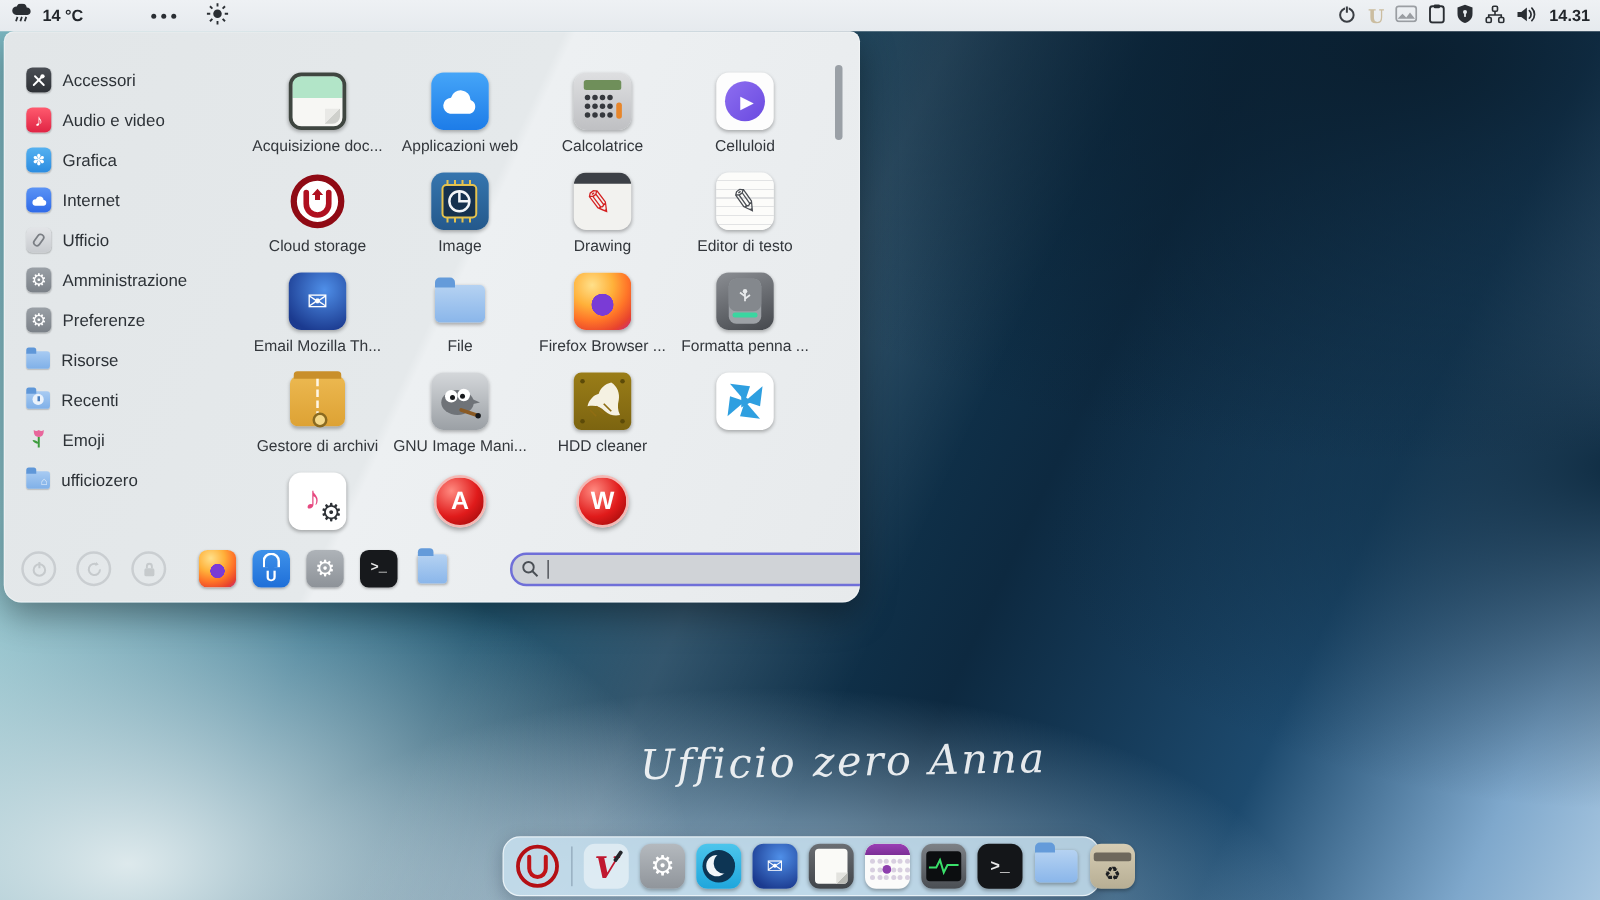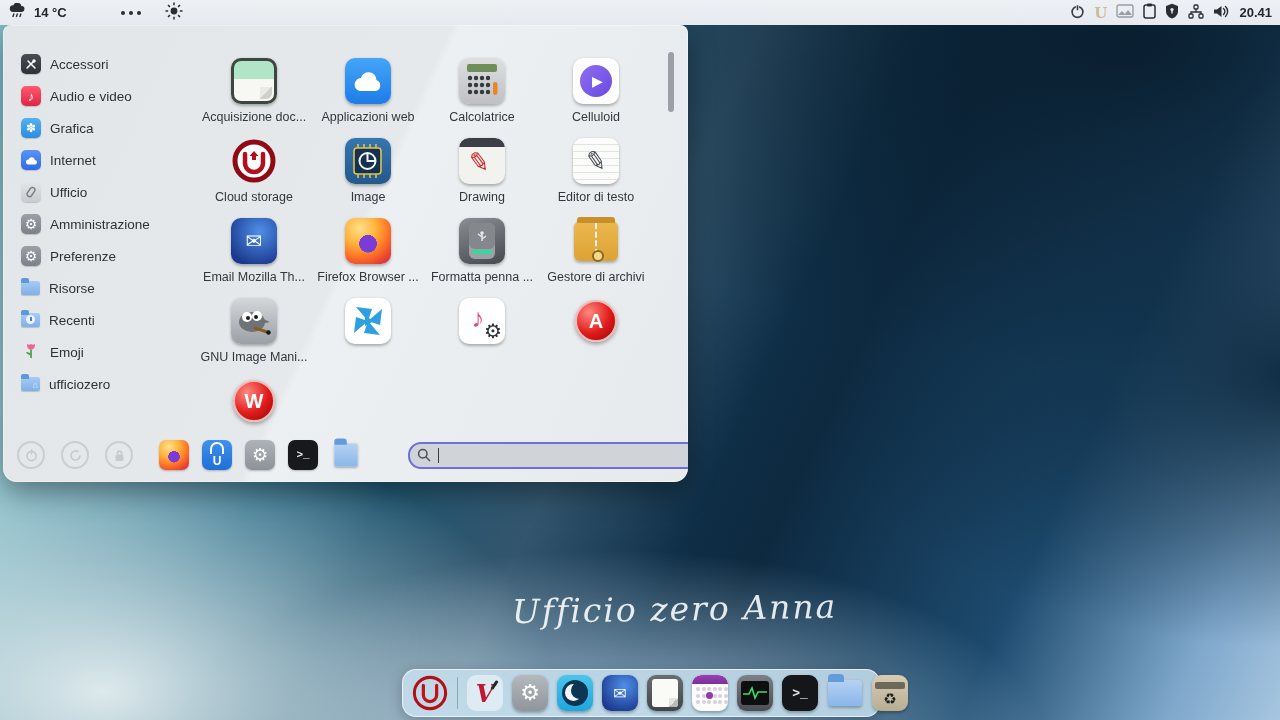--- a/index.html
+++ b/index.html
@@ -266,21 +266,21 @@
             <rect x="11" y="10" width="4" height="4" rx="1" fill="none" stroke="#2a2e33" stroke-width="1.3"></rect>
             <path d="M8 5v3M3 10V8h10v2" fill="none" stroke="#2a2e33" stroke-width="1.3"></path>
           </svg>
       </span>
       <span>
         <svg width="17" height="15" viewBox="0 0 17 15">
             <path d="M1 5.5h3L8.5 2v11L4 9.5H1z" fill="#2a2e33"></path>
             <path d="M10.5 4.5a4 4 0 0 1 0 6M12.5 2.5a7 7 0 0 1 0 10" fill="none" stroke="#2a2e33" stroke-width="1.4" stroke-linecap="round"></path>
           </svg>
       </span>
-      <span class="tb-clock">20.41</span>
+      <span class="tb-clock">14.31</span>
     </div>
   </div>
 
   <div class="menu">
 
     <div class="sidebar">
       <div class="side-item">
         <span class="si si-accessori">
           <svg width="12" height="12" viewBox="0 0 12 12">
               <g stroke="#fff" stroke-width="1.5" stroke-linecap="round">
@@ -438,20 +438,24 @@
         <div class="tile t-editor">
             <span class="pencil">✎</span>
           </div>
         <div class="applabel">Editor di testo</div>
       </div>
       <div class="cell">
         <div class="tile t-tb">✉</div>
         <div class="applabel">Email Mozilla Th...</div>
       </div>
       <div class="cell">
+        <div class="folder" style="margin-top:10px"></div>
+        <div class="applabel" style="margin-top:12px">File</div>
+      </div>
+      <div class="cell">
         <div class="tile t-firefox"></div>
         <div class="applabel">Firefox Browser ...</div>
       </div>
 
       <div class="cell">
         <div class="tile t-usb">
           <svg width="46" height="46" viewBox="0 0 46 46">
               <rect x="10" y="5" width="26" height="36" rx="6" fill="#9da1a6"></rect>
               <rect x="10" y="5" width="26" height="26" rx="6" fill="#84888d"></rect>
               <circle cx="23" cy="15" r="1.8" fill="#e8eaec"></circle>
@@ -476,20 +480,35 @@
               <path d="M30 20l9 4-9 2z" fill="#6f7378"></path>
               <circle cx="16" cy="19" r="5" fill="#fff"></circle>
               <circle cx="26" cy="18" r="5" fill="#fff"></circle>
               <circle cx="17" cy="20" r="2" fill="#17191c"></circle>
               <circle cx="25" cy="19" r="2" fill="#17191c"></circle>
               <line x1="24" y1="30" x2="36" y2="34" stroke="#8a5a24" stroke-width="3" stroke-linecap="round"></line>
               <circle cx="37.5" cy="34.5" r="2.2" fill="#17191c"></circle>
             </svg>
         </div>
         <div class="applabel">GNU Image Mani...</div>
+      </div>
+      <div class="cell">
+        <div class="tile t-hdd">
+          <svg width="46" height="46" viewBox="0 0 46 46">
+              <g fill="#5c4a08">
+                <circle cx="7" cy="7" r="1.8"></circle>
+                <circle cx="39" cy="7" r="1.8"></circle>
+                <circle cx="7" cy="39" r="1.8"></circle>
+                <circle cx="39" cy="39" r="1.8"></circle>
+              </g>
+              <path d="M30 8c-5 1-9 5-10 9-4 1-8 5-9 10 6-1 10 0 14 4 3 3 8 4 12 3-2-4-2-8-1-12 1-5-1-11-6-14z" fill="#f5f1e2"></path>
+              <path d="M13 30l5 5M18 27l6 6M24 25l6 6" stroke="#8f6d12" stroke-width="1.4"></path>
+            </svg>
+        </div>
+        <div class="applabel">HDD cleaner</div>
       </div>
 
       <div class="cell">
         <div class="tile t-shutter">
           <svg width="40" height="40" viewBox="0 0 40 40">
               <g fill="#2e9fe0">
                 <path d="M20 20L8 6l16 2z"></path>
                 <path d="M20 20L34 8l-2 16z"></path>
                 <path d="M20 20l12 14-16-2z"></path>
                 <path d="M20 20L6 32l2-16z"></path>

